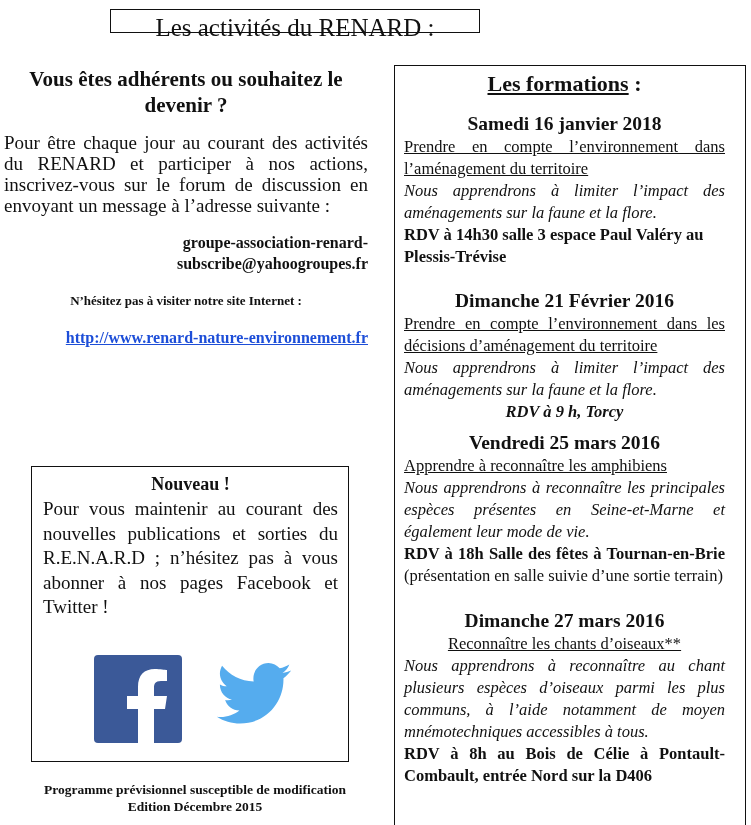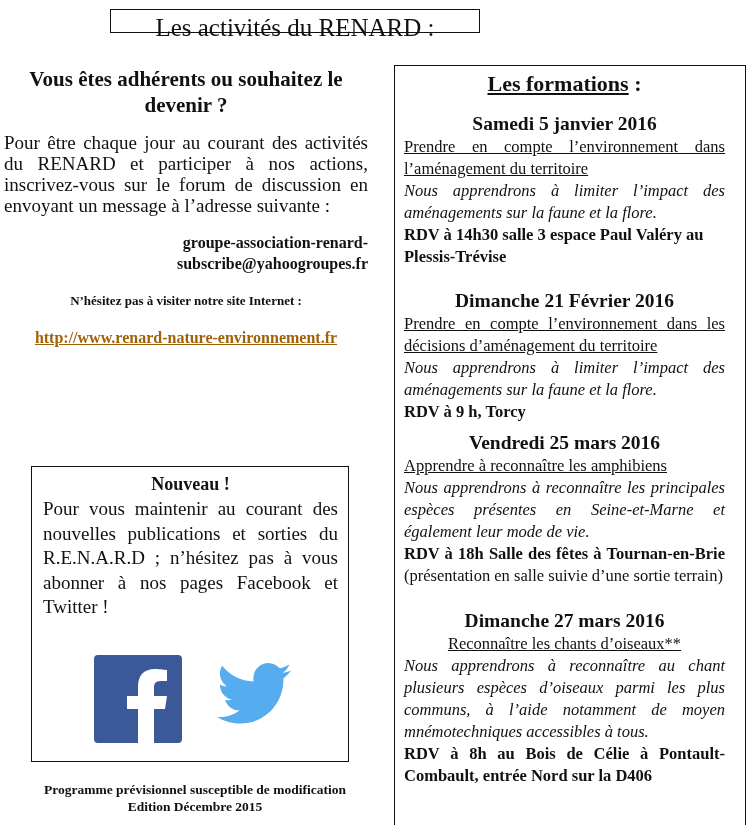--- a/index.html
+++ b/index.html
@@ -8,43 +8,43 @@
   .title-box { position:absolute; left:110px; top:9px; width:370px; height:24px;
                border:1.5px solid #111; box-sizing:border-box; text-align:center;
                font-weight:normal; font-size:25px; line-height:36px; }
   .left { position:absolute; left:4px; top:66px; width:364px; }
   .h-center { text-align:center; font-weight:bold; }
   .q-title { font-size:21px; line-height:26px; margin:0; }
   .just { text-align:justify; text-align-last:left; }
   .p1 { font-size:19px; line-height:21px; margin:14px 0 0 0; }
   .email { font-size:16px; line-height:21px; margin:16px 0 0 0; text-align:right; font-weight:bold; }
   .visit { font-size:13px; line-height:25px; margin:14px 0 0 0; }
-  .url { display:block; text-align:center; margin-top:16px; font-size:16px; font-weight:bold;
-         color:#a16207; text-decoration:underline; }
+  .url { display:block; text-align:right; margin-top:16px; font-size:16px; font-weight:bold;
+         color:#1d4ed8; text-decoration:underline; }
   .nouveau-box { position:absolute; left:31px; top:466px; width:318px; height:296px;
                  border:1.5px solid #111; box-sizing:border-box; padding:6px 10px 0 11px; }
   .nouveau-title { font-size:18px; line-height:22px; margin:0; }
   .nouveau-text { font-size:19px; line-height:24.5px; margin:2px 0 0 0; }
   .icons { position:absolute; left:62px; top:188px; width:200px; height:90px; }
   .fb { position:absolute; left:0; top:0; width:88px; height:88px; }
   .tw { position:absolute; left:122px; top:8px; width:76px; height:62px; }
   .footer { position:absolute; left:0; top:781px; width:390px; text-align:center;
             font-weight:bold; font-size:13.5px; line-height:17px; }
   .right-box { position:absolute; left:394px; top:65px; width:352px; height:760px;
                border-left:1.5px solid #111; border-right:1.5px solid #111; border-top:1.5px solid #111;
                box-sizing:border-box; padding:0 20px 0 9px; }
   .formations-title { text-align:center; font-weight:bold; font-size:22px; margin:4px 0 0 0; line-height:28px; }
   .formations-title u { text-decoration:underline; }
   .event { margin:0; }
   .ev-date { text-align:center; font-weight:bold; font-size:19.5px; line-height:24px; margin:0; }
   .ev-sub { font-size:16.5px; line-height:22px; text-decoration:underline; margin:0; }
   .ev-sub.center { text-align:center; }
   .ev-desc { font-size:16.5px; line-height:22px; font-style:italic; margin:0; }
   .ev-rdv { font-size:16.5px; line-height:22px; font-weight:bold; margin:0; }
-  .ev-rdv.center { text-align:left; }
+  .ev-rdv.center { text-align:center;font-style:italic; }
   .normal { font-weight:normal; }
 </style>
 </head>
 <body>
 
 <div class="title-box">Les activités du RENARD :</div>
 
 <div class="left">
   <p class="h-center q-title">Vous êtes adhérents ou souhaitez le devenir ?</p>
   <p class="p1 just">Pour être chaque jour au courant des activités du RENARD et participer à nos actions, inscrivez-vous sur le forum de discussion en envoyant un message à l’adresse suivante :</p>
@@ -72,21 +72,21 @@
 
 <div class="footer">
   <div>Programme prévisionnel susceptible de modification</div>
   <div>Edition Décembre 2015</div>
 </div>
 
 <div class="right-box">
   <p class="formations-title"><u>Les formations</u><span> :</span></p>
 
   <div class="event" style="margin-top:14px">
-    <p class="ev-date">Samedi 5 janvier 2016</p>
+    <p class="ev-date">Samedi 16 janvier 2018</p>
     <p class="ev-sub just">Prendre en compte l’environnement dans l’aménagement du territoire</p>
     <p class="ev-desc just">Nous apprendrons à limiter l’impact des aménagements sur la faune et la flore.</p>
     <p class="ev-rdv">RDV à 14h30 salle 3 espace Paul Valéry au Plessis-Trévise</p>
   </div>
 
   <div class="event" style="margin-top:21px">
     <p class="ev-date">Dimanche 21 Février 2016</p>
     <p class="ev-sub just">Prendre en compte l’environnement dans les décisions d’aménagement du territoire</p>
     <p class="ev-desc just">Nous apprendrons à limiter l’impact des aménagements sur la faune et la flore.</p>
     <p class="ev-rdv center">RDV à 9 h, Torcy</p>

